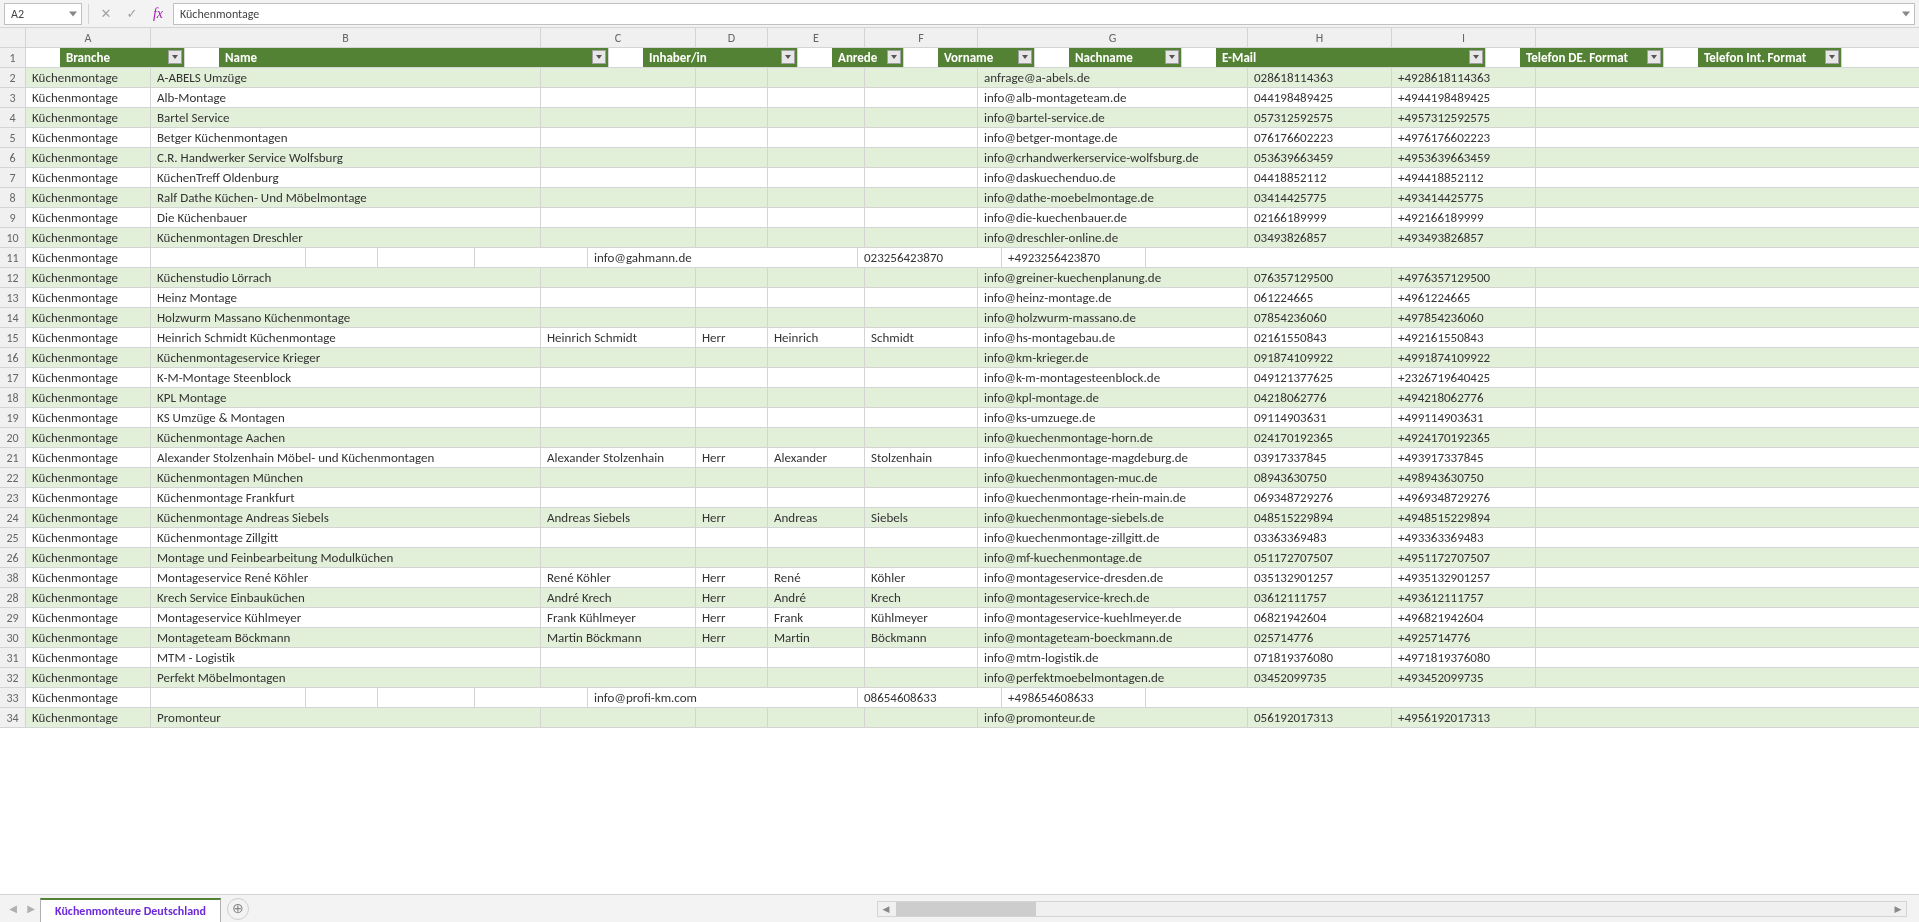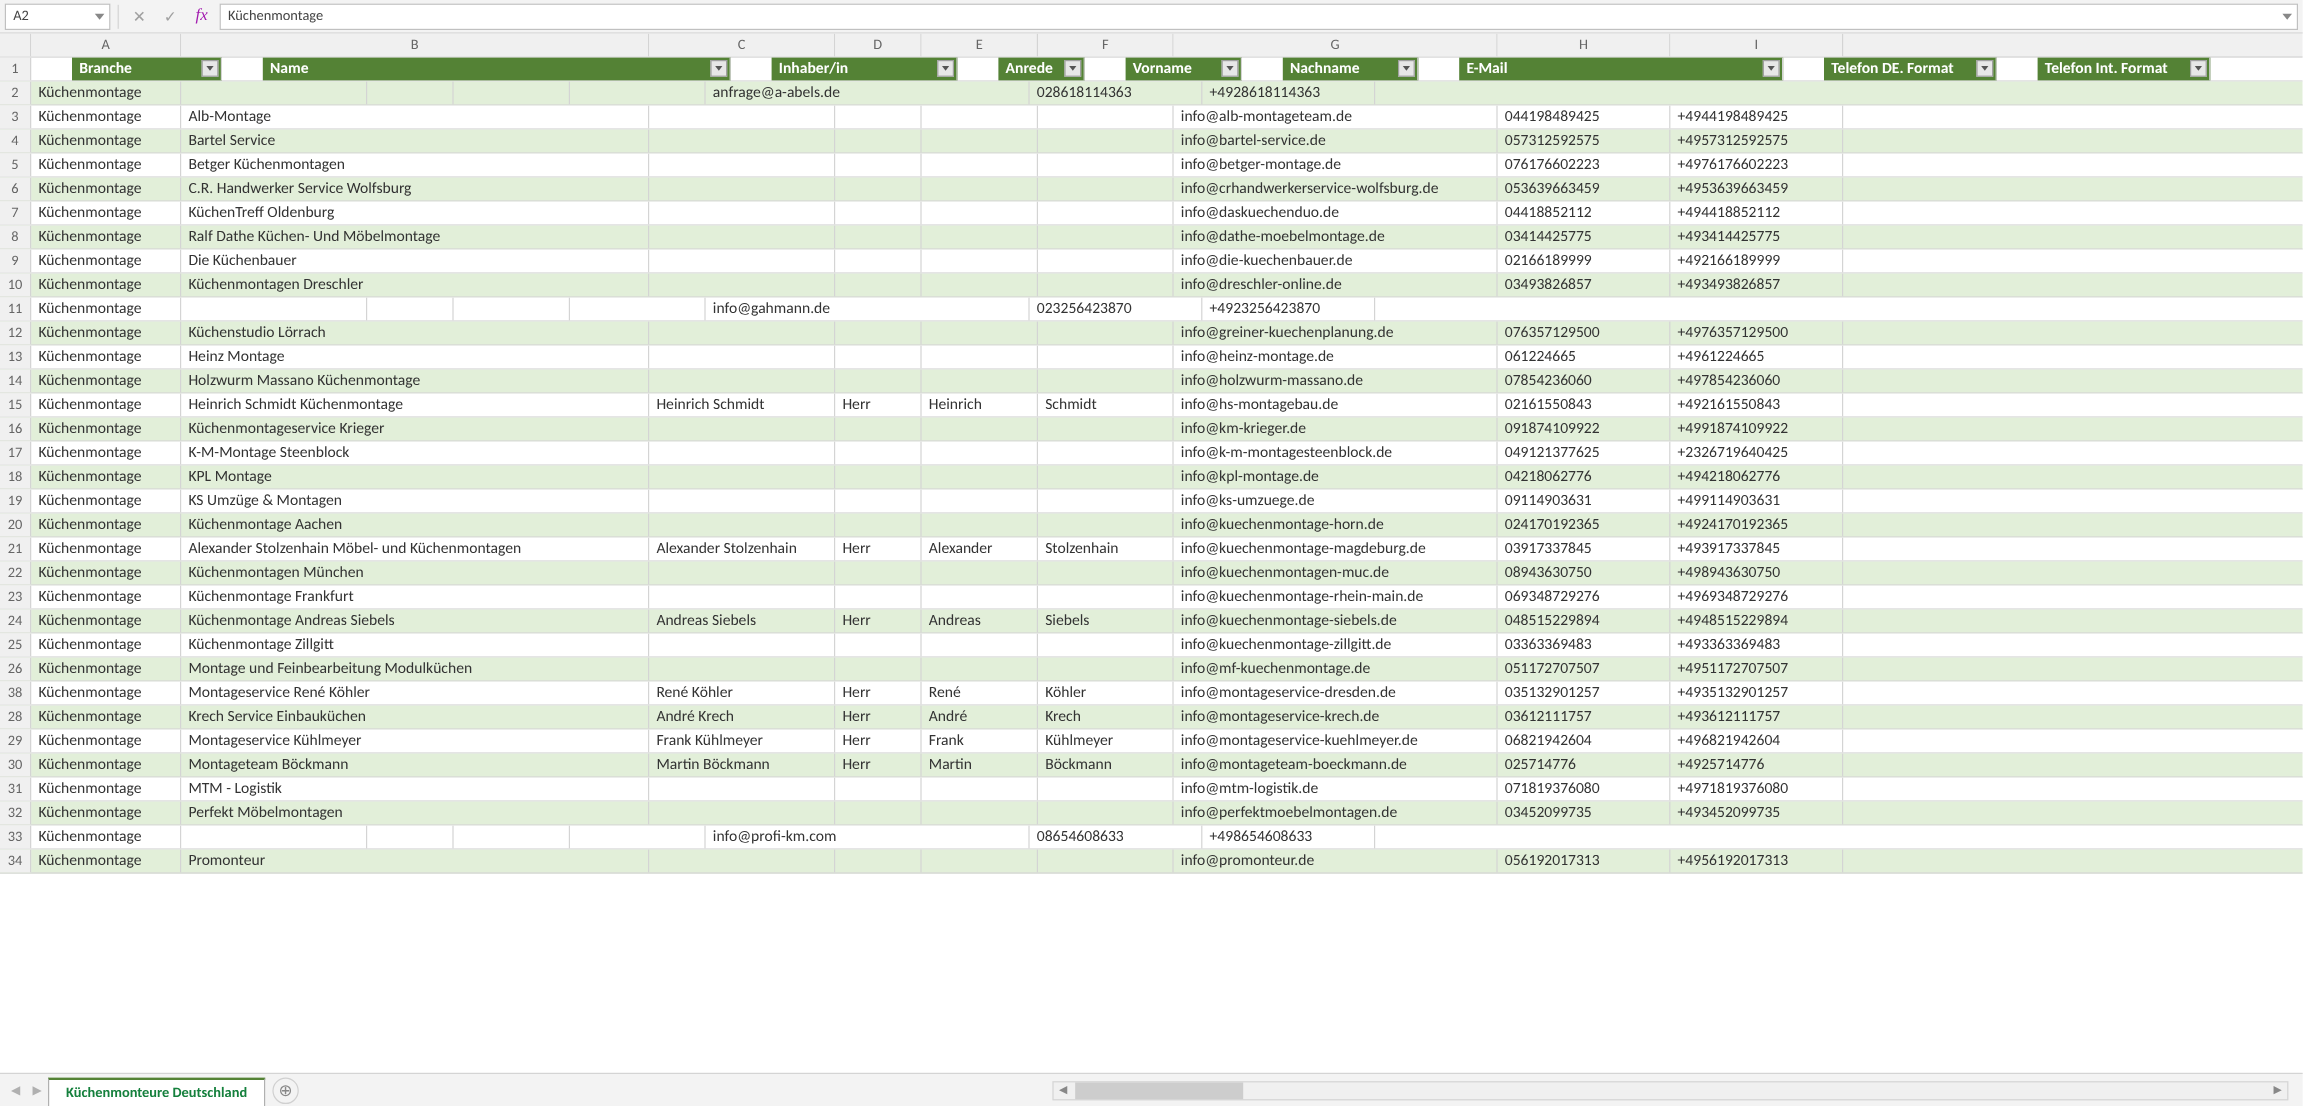--- a/index.html
+++ b/index.html
@@ -1,20 +1,20 @@
 <!DOCTYPE html>
 <html><head>
 <meta charset="utf-8">
 <style>
 * { margin: 0; padding: 0; box-sizing: border-box; }
 body { font-family: Calibri, Arial, sans-serif; font-size: 12px; background: #fff; overflow: hidden; height: 922px; width: 1919px; color: #444; }
 
 
 .formula-bar { height: 28px; display: flex; align-items: center; border-bottom: 1px solid #d4d4d4; background: #f3f3f3; padding: 2px 4px; gap: 4px; }
-.name-box { width: 88px; height: 22px; background: #fff; border: 1px solid #c0c0c0; padding: 0 18px 0 6px; display: flex; align-items: center; font-size: 12px; color: #444; position: relative; }
+.name-box { width: 78px; height: 22px; background: #fff; border: 1px solid #c0c0c0; padding: 0 18px 0 6px; display: flex; align-items: center; font-size: 12px; color: #444; position: relative; }
 .name-box .dd { position: absolute; right: 4px; top: 50%; transform: translateY(-50%); }
 .fb-sep { width: 1px; height: 20px; background: #d4d4d4; margin: 0 2px; }
 .fb-btn { width: 22px; height: 22px; display: flex; align-items: center; justify-content: center; color: #a0a0a0; font-size: 13px; }
 .fb-fx { font-style: italic; font-family: 'Times New Roman', serif; font-size: 14px; color: #a21caf; }
 .fb-input { flex: 1; height: 22px; background: #fff; border: 1px solid #c0c0c0; padding: 0 6px; display: flex; align-items: center; color: #444; position: relative; }
 .fb-exp { position: absolute; right: 4px; top: 50%; transform: translateY(-50%); }
 
 
 .grid-wrap { position: relative; height: 866px; overflow: hidden; }
 
@@ -42,21 +42,21 @@
 .cD { width: 72px; }
 .cE { width: 97px; }
 .cF { width: 113px; }
 .cG { width: 270px; }
 .cH { width: 144px; }
 .cI { width: 144px; }
 
 
 .sheet-bar { height: 28px; display: flex; align-items: center; background: #f3f3f3; border-top: 1px solid #d4d4d4; padding: 0 4px; position: relative; }
 .nav-arrow { width: 18px; height: 20px; display: flex; align-items: center; justify-content: center; color: #b0b0b0; font-size: 10px; }
-.tab { padding: 4px 14px; background: #fff; border: 1px solid #b0b0b0; border-bottom: none; border-top: 2px solid #548235; margin-top: 2px; font-size: 12px; color: #15803d; font-weight: bold; }
+.tab { padding: 4px 14px; background: #fff; border: 1px solid #b0b0b0; border-bottom: none; border-top: 2px solid #548235; margin-top: 2px; font-size: 12px; color: #6d28d9; font-weight: bold; }
 .add-tab { width: 22px; height: 22px; display: flex; align-items: center; justify-content: center; margin-left: 6px; color: #888; font-size: 14px; border: 1px solid #d0d0d0; border-radius: 50%; }
 .hscroll { flex: 1; margin: 0 8px 0 628px; height: 16px; display: flex; align-items: center; background: #f0f0f0; border: 1px solid #d4d4d4; position: relative; }
 .hscroll .thumb { width: 140px; height: 100%; background: #cdcdcd; margin-left: 2px; }
 .hscroll .arrow { width: 16px; height: 14px; display: flex; align-items: center; justify-content: center; color: #888; font-size: 9px; }
 .hscroll .track { flex: 1; height: 14px; display: flex; align-items: center; }
 
 .chev { width: 0; height: 0; border-left: 4px solid transparent; border-right: 4px solid transparent; border-top: 5px solid #888; }
 </style>
 </head>
 <body>
@@ -100,20 +100,21 @@
     <div class="cell cF"><span>Nachname</span><span class="filter"></span></div>
     <div class="cell cG"><span>E-Mail</span><span class="filter"></span></div>
     <div class="cell cH"><span>Telefon DE. Format</span><span class="filter"></span></div>
     <div class="cell cI"><span>Telefon Int. Format</span><span class="filter"></span></div>
   </div>
 
   <div id="data-rows">
       <div class="row even">
         <div class="rh">2</div>
         <div class="cell cA">Küchenmontage</div>
+        <div class="cell cB">A-ABELS Umzüge</div>
         <div class="cell cC"></div>
         <div class="cell cD"></div>
         <div class="cell cE"></div>
         <div class="cell cF"></div>
         <div class="cell cG">anfrage@a-abels.de</div>
         <div class="cell cH">028618114363</div>
         <div class="cell cI">+4928618114363</div>
       </div>
       <div class="row odd">
         <div class="rh">3</div>

